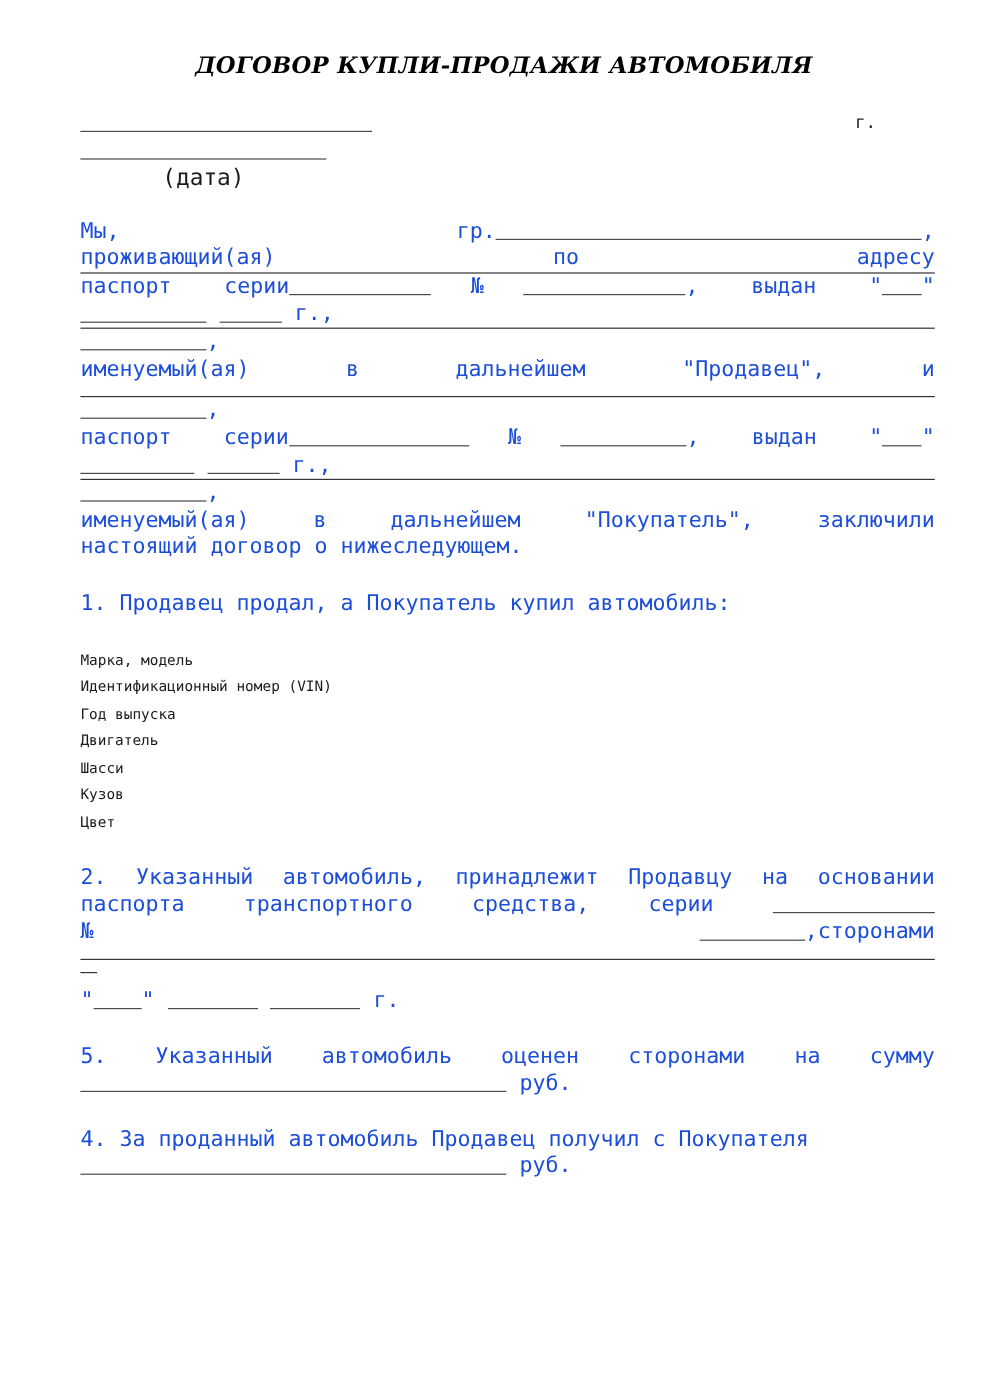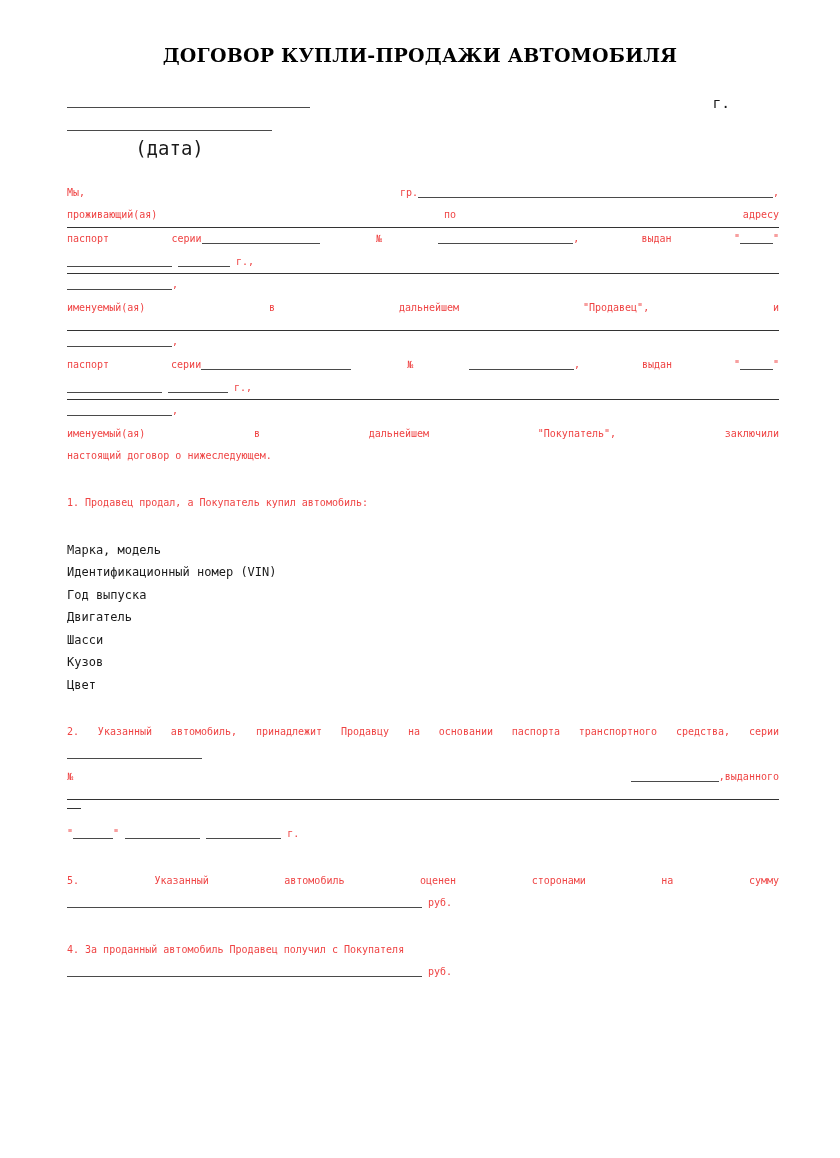--- a/index.html
+++ b/index.html
@@ -27,37 +27,38 @@
     position: absolute;
     left: 0;
     top: 44px;
     width: 840px;
     text-align: center;
     font-family: "DejaVu Serif", "Liberation Serif", serif;
     font-weight: bold;
     font-size: 19px;
     letter-spacing: 0.2px;
     color: #000;
+    font-style: italic;
   }
 
   .body-area {
     position: absolute;
     left: 67px;
     top: 92px;
     width: 712px;
   }
 
   .p {
-    font-size: 10px;
+    font-size: 18px;
     line-height: 22.6px;
     text-align: justify;
     text-align-last: left;
     margin: 0;
     white-space: normal;
-    color: #ef4444;
+    color: #1d4ed8;
   }
   .p.just-all { text-align: justify; text-align-last: justify; }
   .left { text-align: left; text-align-last: left; }
 
   
   .ul {
     display: inline-block;
     border-bottom: 1.4px solid #4a4a4a;
     height: 14px;
     vertical-align: -2px;
@@ -205,21 +206,21 @@
       <div>Цвет</div>
     </div>
 
     <div class="spacer-lg"></div>
 
     <div class="p just-all">
       <span>2. Указанный автомобиль, принадлежит Продавцу на основании паспорта транспортного средства, серии</span> <span class="ul ul-w135"></span>
     </div>
     <div class="p just-all">
       <span>№</span><span class="ul ul-w88"></span><span>,</span>
-      <span style="float:right">выданного</span>
+      <span style="float:right">сторонами</span>
     </div>
     <div class="spacer-sm"></div>
     <div class="p left">
       <span class="ul ul-full"></span>
     </div>
     <div class="p left">
       <span class="tiny-dash"></span><br>
       <span>"</span><span class="ul ul-w40"></span><span>"</span>
       <span class="ul ul-w75"></span>
       <span class="ul ul-w75"></span>

